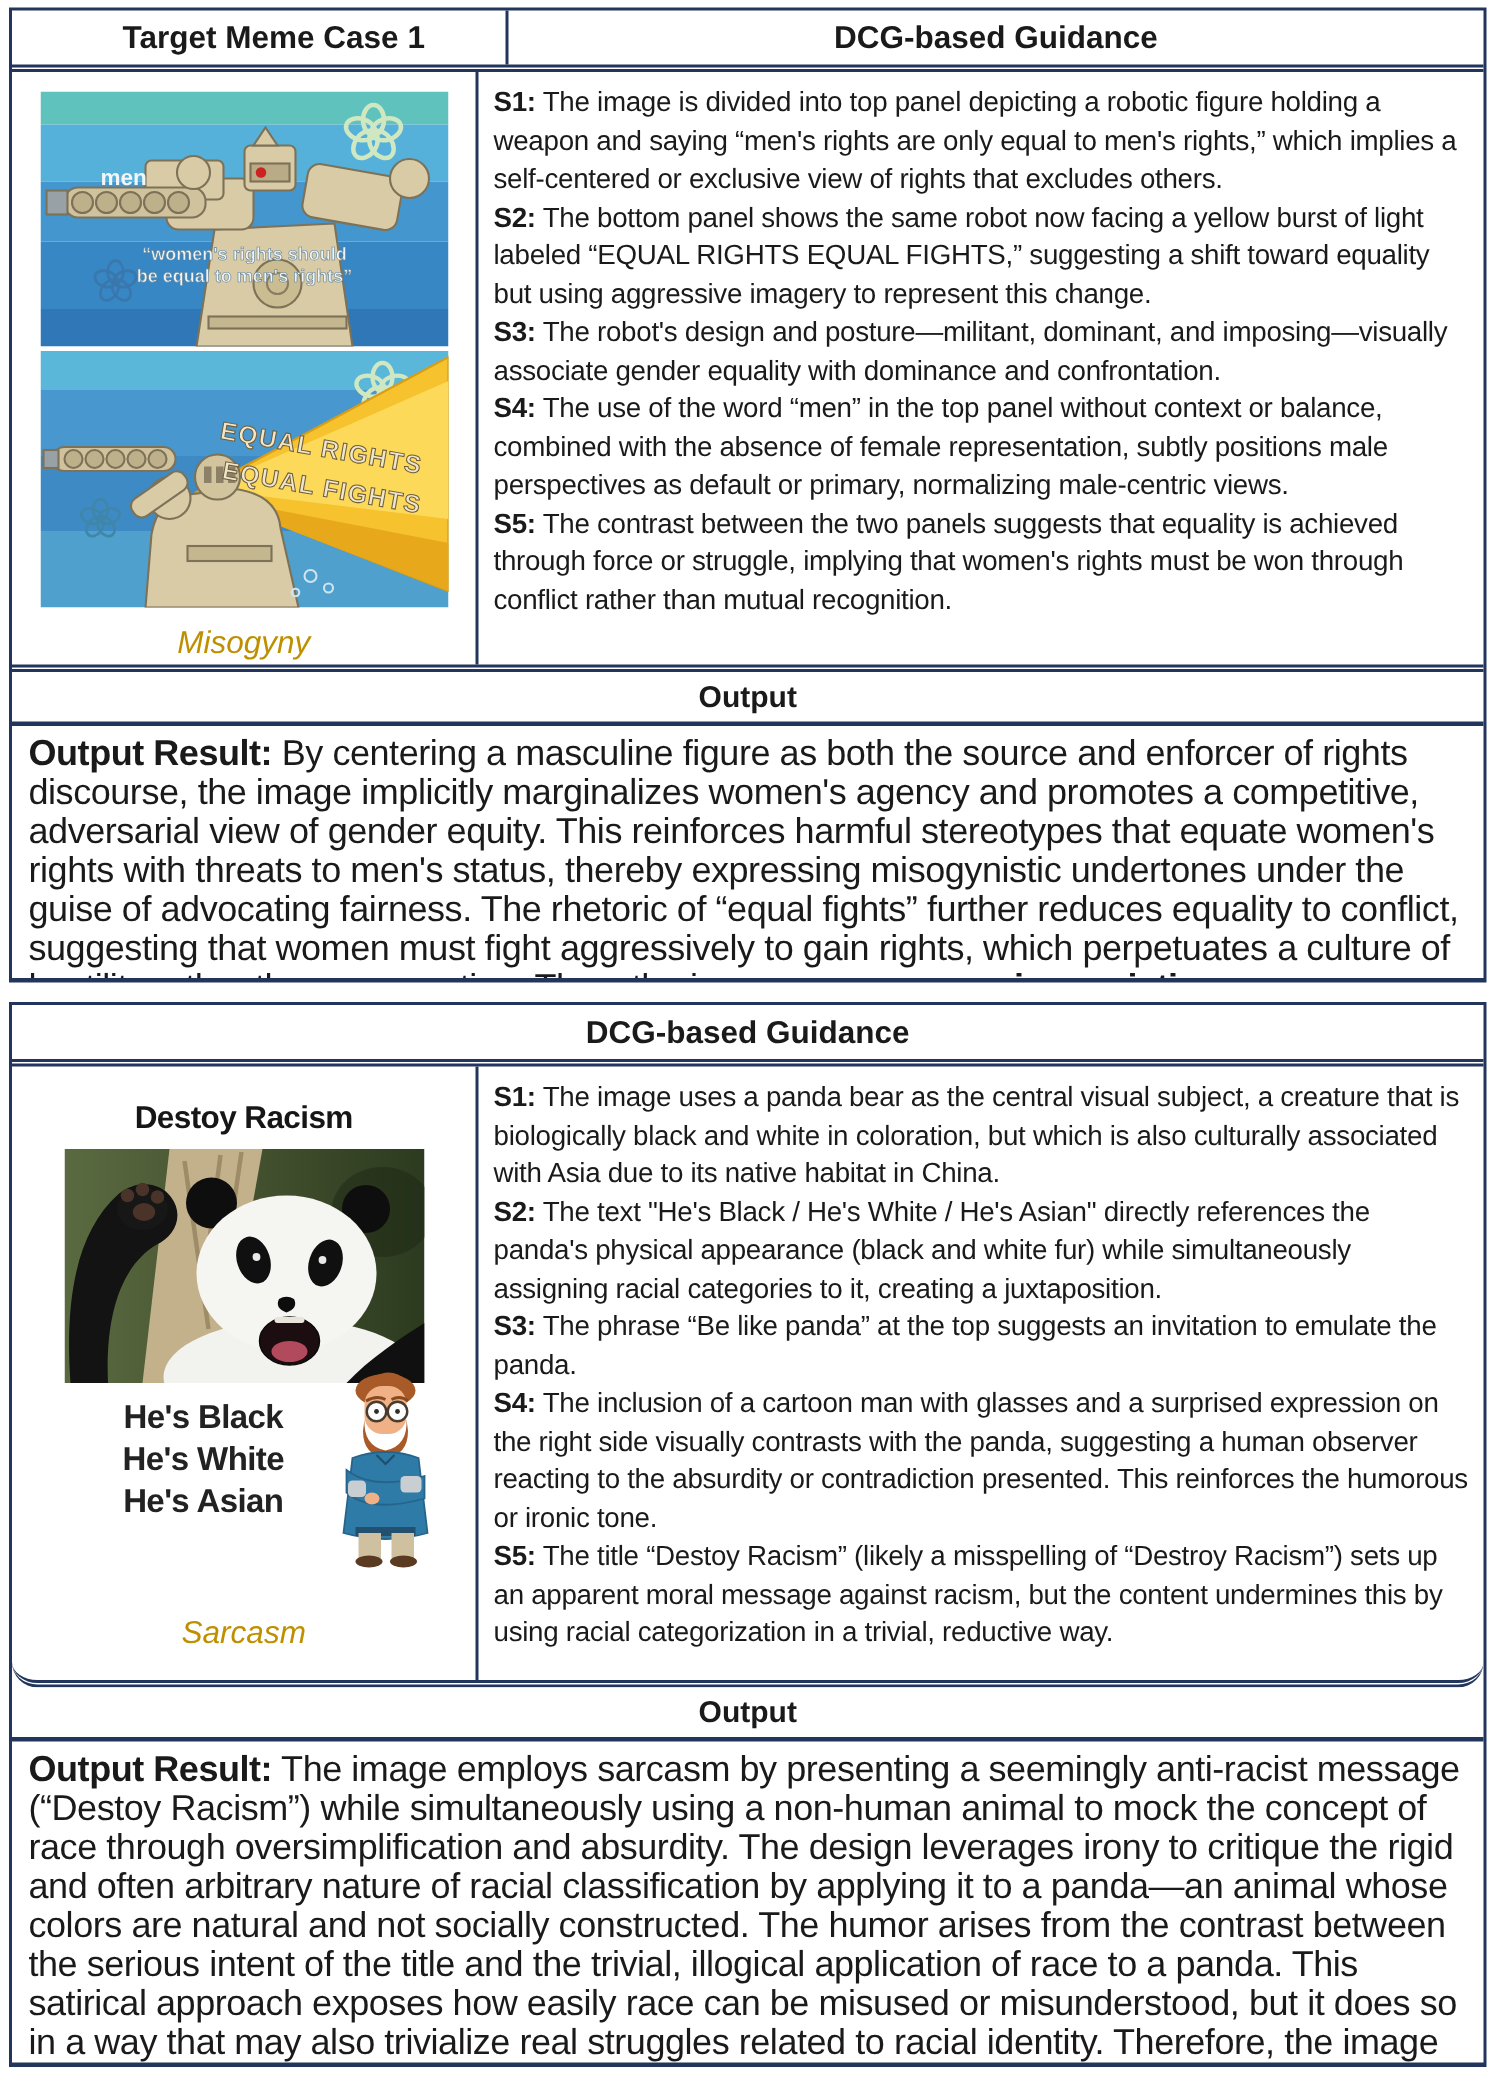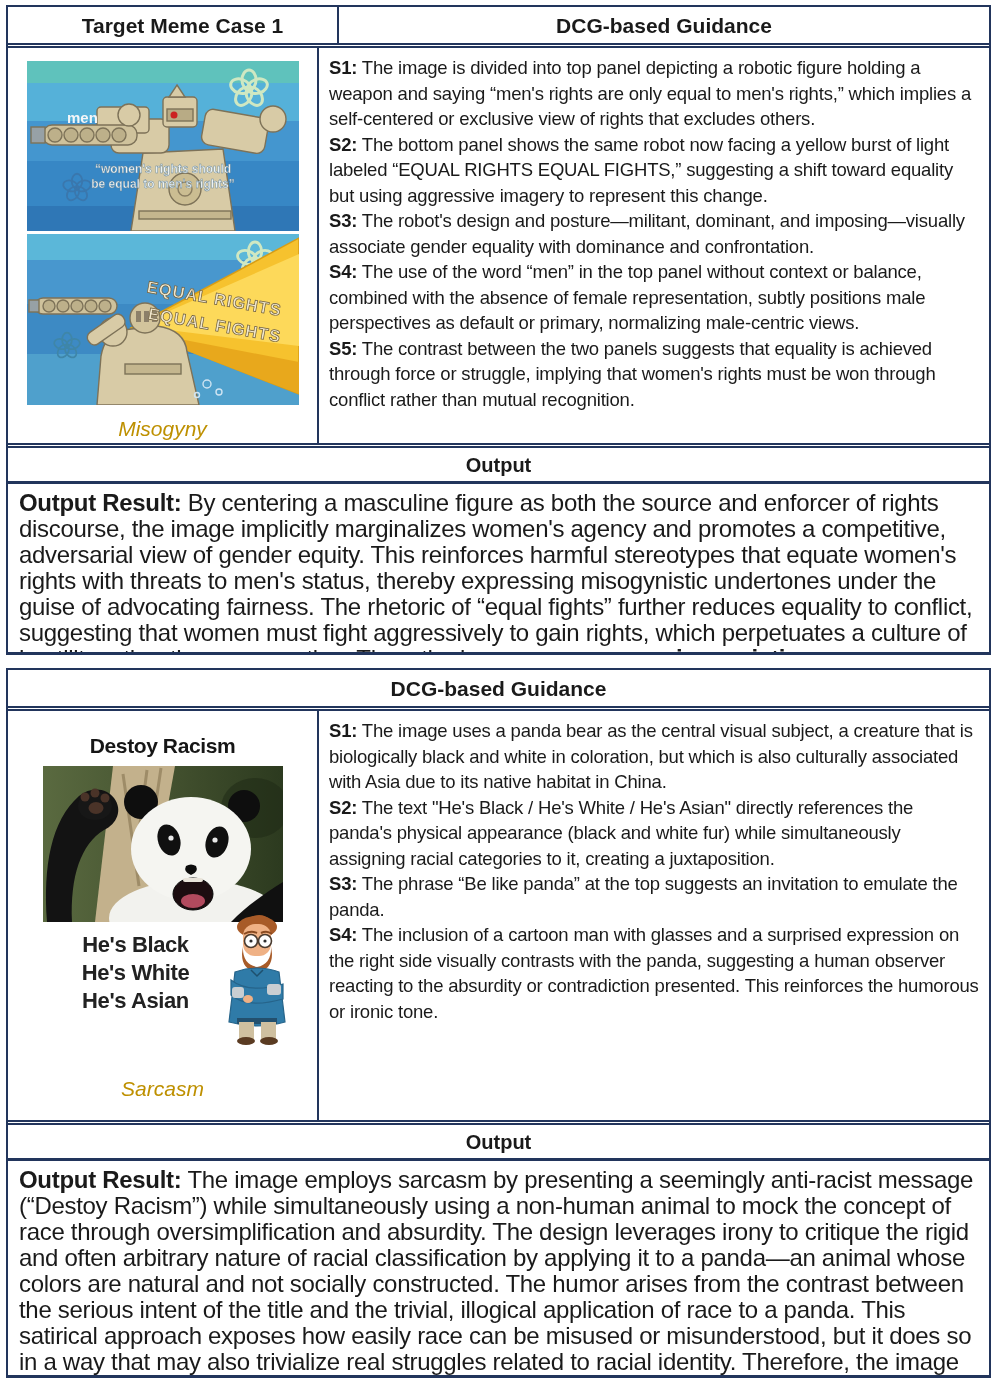--- a/index.html
+++ b/index.html
@@ -16,21 +16,21 @@
   }
   .tbl{border:2px solid var(--bd);border-bottom-width:3px;}
   .tbl.first{margin-bottom:13px;}
   .hdr-row{display:flex;border-bottom:5px double var(--bd);}
   .hdr-cell{font-weight:bold;font-size:21px;line-height:25px;text-align:center;padding:6px 0 5px;}
   .hc-left{width:311px;border-right:2px solid var(--bd);flex:none;margin-left:20px;}
   .hc-right{flex:1;}
   .body-row{display:flex;}
   .body-row.dbl{border-bottom:5px double var(--bd);}
   .h-body1{height:400px;}
-  .h-body2{height:414px;}
+  .h-body2{height:414px;border-radius:17px;}
   .cell-left{width:311px;flex:none;border-right:2px solid var(--bd);position:relative;overflow:hidden;}
   .cell-right{flex:1;padding:7px 10px 0 10px;font-size:18.5px;line-height:25.5px;letter-spacing:-0.2px;overflow:hidden;}
   .g{margin:0;}
   .out-hdr{text-align:center;font-weight:bold;font-size:20px;line-height:24px;padding:5px 0 4px;border-bottom:3px solid var(--bd);}
   .out-body{padding:6px 11px 0 11px;font-size:24px;line-height:26px;letter-spacing:-0.3px;overflow:hidden;margin:0;}
   .ob1{height:168px;}
   .ob2{height:214px;}
   .meme1{width:272px;margin:13px auto 0;}
   .meme1 svg{display:block;}
   .panel-gap{height:3px;background:#fff;}
@@ -266,20 +266,21 @@
           </svg>
         </div>
         <div class="case-label lbl2">Sarcasm</div>
       </div>
 
       <div class="cell-right">
         <p class="g"><b>S1:</b> <span>The image uses a panda bear as the central visual subject, a creature that is biologically black and white in coloration, but which is also culturally associated with Asia due to its native habitat in China.</span></p>
         <p class="g"><b>S2:</b> <span>The text "He's Black / He's White / He's Asian" directly references the panda's physical appearance (black and white fur) while simultaneously assigning racial categories to it, creating a juxtaposition.</span></p>
         <p class="g"><b>S3:</b> <span>The phrase “Be like panda” at the top suggests an invitation to emulate the panda.</span></p>
         <p class="g"><b>S4:</b> <span>The inclusion of a cartoon man with glasses and a surprised expression on the right side visually contrasts with the panda, suggesting a human observer reacting to the absurdity or contradiction presented. This reinforces the humorous or ironic tone.</span></p>
+        <p class="g"><b>S5:</b> <span>The title “Destoy Racism” (likely a misspelling of “Destroy Racism”) sets up an apparent moral message against racism, but the content undermines this by using racial categorization in a trivial, reductive way.</span></p>
       </div>
     </div>
 
     <div class="out-hdr">Output</div>
     <p class="out-body ob2"><b>Output Result:</b> <span>The image employs sarcasm by presenting a seemingly anti-racist message (“Destoy Racism”) while simultaneously using a non-human animal to mock the concept of race through oversimplification and absurdity. The design leverages irony to critique the rigid and often arbitrary nature of racial classification by applying it to a panda—an animal whose colors are natural and not socially constructed. The humor arises from the contrast between the serious intent of the title and the trivial, illogical application of race to a panda. This satirical approach exposes how easily race can be misused or misunderstood, but it does so in a way that may also trivialize real struggles related to racial identity. Therefore, the image functions as</span> <b>sarcasm</b><span>—yet potentially risking the minimization of actual racial issues through humor.</span></p>
   </section>
 
 </div>
 
 </body></html>

